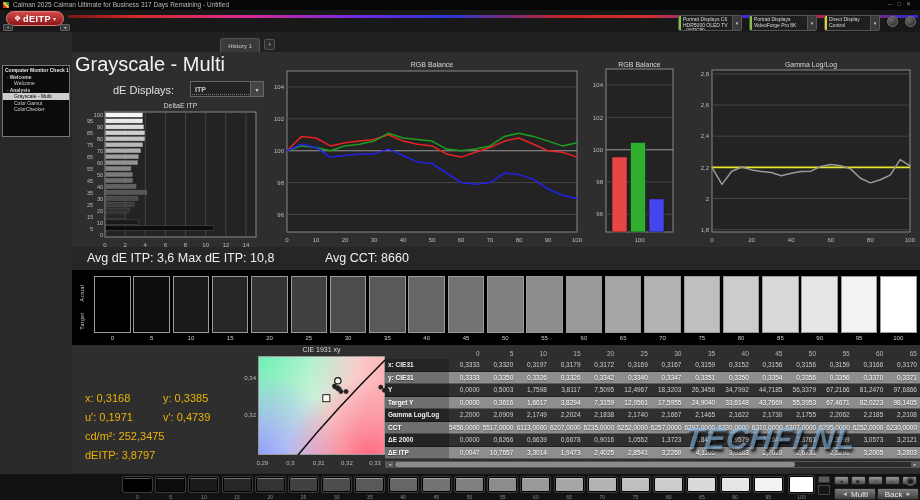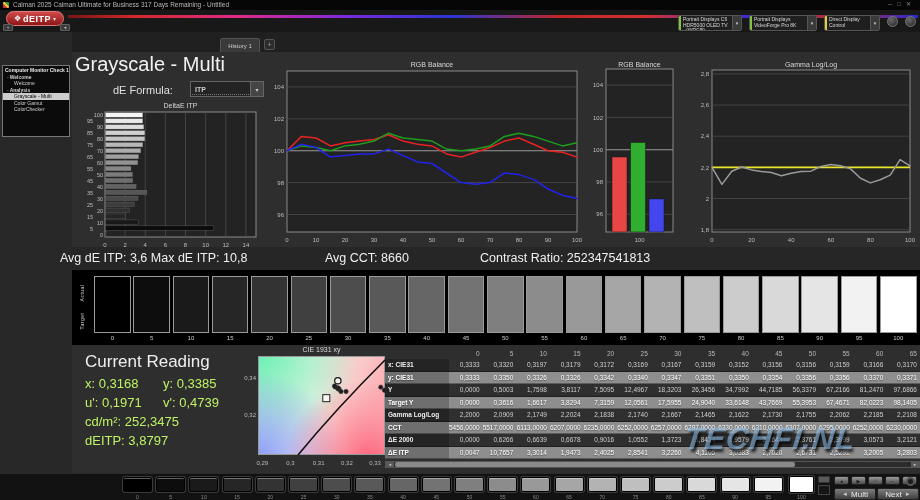--- a/index.html
+++ b/index.html
@@ -70,21 +70,21 @@
   .stats-band{position:absolute;left:72px;top:247px;width:848px;height:23px;background:#262626;}
   .stat{position:absolute;top:251px;font-size:12.5px;color:#f0f0f0;white-space:nowrap;}
 
   .gray-strip{position:absolute;left:72px;top:270px;width:848px;height:75px;background:#000;}
   .vlabel{position:absolute;width:36px;height:8px;font-size:5px;color:#ccc;text-align:center;line-height:8px;
           transform:rotate(-90deg);letter-spacing:.5px;}
   .gsw{position:absolute;top:276px;height:57px;border:1px solid #9a9a9a;}
   .gsw-lab{position:absolute;top:335px;font-size:6px;color:#ccc;text-align:center;}
 
   .cr-title{position:absolute;left:85px;top:352px;font-size:17px;color:#eee;}
-  .cr-line{position:absolute;font-size:13px;color:#bef264;white-space:nowrap;}
+  .cr-line{position:absolute;font-size:11px;color:#eab308;white-space:nowrap;margin-top:16px;}
 
   .cie-wrap{position:absolute;left:238px;top:344px;width:152px;height:126px;}
   .cie-bg{position:absolute;left:20px;top:12px;width:127px;height:99px;border:1px solid #999;
     background:
       radial-gradient(circle at 88% 108%, rgba(255,70,100,.85), rgba(255,70,100,0) 55%),
       radial-gradient(circle at -5% 110%, rgba(120,140,255,.9), rgba(120,140,255,0) 55%),
       radial-gradient(circle at -8% -10%, rgba(80,240,170,.95), rgba(80,240,170,0) 65%),
       radial-gradient(circle at 110% 20%, rgba(255,150,160,.8), rgba(255,150,160,0) 55%),
       #f7f2ea;}
   .cie-svg{position:absolute;left:0;top:0;}
@@ -182,21 +182,21 @@
           <div class="tree-item sel" style="padding-left: 11px;">Grayscale - Multi</div>
           <div class="tree-item" style="padding-left: 11px;">Color Gamut</div>
           <div class="tree-item" style="padding-left: 11px;">ColorChecker</div>
         </div>
     </div>
   </div>
 
   <div id="main-bg"></div>
 
   <div class="page-title">Grayscale - Multi</div>
-  <div class="de-label">dE Formula:</div>
+  <div class="de-label">dE Displays:</div>
   <div class="de-dd">
     <span class="de-dd-val">ITP</span>
     <span class="de-dd-arrow">▾</span>
   </div>
 
   <svg id="svg-deltae" class="abs" style="left:78px;top:101px;" width="190" height="150" viewBox="0 0 190 150">
       <text x="102.5" y="7" class="ct" text-anchor="middle">DeltaE ITP</text>
       <rect x="27" y="11" width="151" height="125" class="plotrect"></rect>
       <text x="27" y="146" class="tick" text-anchor="middle">0</text>
       <line x1="47.13333333333333" y1="11" x2="47.13333333333333" y2="136" class="grid"></line>
@@ -321,23 +321,22 @@
       <text x="55.6" y="183" class="tick" text-anchor="middle">20</text>
       <text x="95.2" y="183" class="tick" text-anchor="middle">40</text>
       <text x="134.8" y="183" class="tick" text-anchor="middle">60</text>
       <text x="174.4" y="183" class="tick" text-anchor="middle">80</text>
       <text x="214" y="183" class="tick" text-anchor="middle">100</text>
       <line x1="16" y1="108.35576923076921" x2="214" y2="108.35576923076921" stroke="#e8e62a" stroke-width="1.8"></line>
       <polyline points="16.0,108.4 25.9,125.4 35.8,112.3 45.7,108.0 55.6,110.9 65.5,112.4 75.4,113.5 85.3,116.7 95.2,114.2 105.1,112.6 115.0,112.2 124.9,107.4 134.8,105.5 144.7,106.7 154.6,109.9 164.5,119.3 174.4,123.9 184.3,120.8 194.2,116.1 204.1,100.6 214.0,106.8" fill="none" stroke="#9a9a9a" stroke-width="1.5" stroke-linejoin="round" stroke-linecap="round"></polyline>
     </svg>
 
   <div class="stats-band"></div>
-  <span class="stat" style="left:60px;">Avg dE ITP: 3,6 Max dE ITP: 10,8</span>
+  <span class="stat" style="left:87px;">Avg dE ITP: 3,6 Max dE ITP: 10,8</span>
   <span class="stat" style="left:325px;">Avg CCT: 8660</span>
-  <span class="stat" style="left:480px;">Contrast Ratio: 252347541813</span>
 
   <div class="gray-strip"></div>
   <div class="vlabel" style="left:64px;top:289px;">Actual</div>
   <div class="vlabel" style="left:64px;top:317px;">Target</div>
   <div id="gray-swatches">
       <div class="gsw" style="left: 94px; width: 36.6px; background: rgb(0, 0, 0);"></div>
       <div class="gsw-lab" style="left: 94px; width: 36.6px;">0</div>
       <div class="gsw" style="left: 133.3px; width: 36.6px; background: rgb(13, 13, 13);"></div>
       <div class="gsw-lab" style="left: 133.3px; width: 36.6px;">5</div>
       <div class="gsw" style="left: 172.6px; width: 36.6px; background: rgb(26, 26, 26);"></div>
@@ -373,21 +372,20 @@
       <div class="gsw" style="left: 762.1px; width: 36.6px; background: rgb(217, 217, 217);"></div>
       <div class="gsw-lab" style="left: 762.1px; width: 36.6px;">85</div>
       <div class="gsw" style="left: 801.4px; width: 36.6px; background: rgb(229, 229, 229);"></div>
       <div class="gsw-lab" style="left: 801.4px; width: 36.6px;">90</div>
       <div class="gsw" style="left: 840.7px; width: 36.6px; background: rgb(242, 242, 242);"></div>
       <div class="gsw-lab" style="left: 840.7px; width: 36.6px;">95</div>
       <div class="gsw" style="left: 880px; width: 36.6px; background: rgb(255, 255, 255);"></div>
       <div class="gsw-lab" style="left: 880px; width: 36.6px;">100</div>
     </div>
 
-  <div class="cr-title">Current Reading</div>
   <span class="cr-line" style="left:85px;top:376px;">x: 0,3168</span>
   <span class="cr-line" style="left:163px;top:376px;">y: 0,3385</span>
   <span class="cr-line" style="left:85px;top:395px;">u': 0,1971</span>
   <span class="cr-line" style="left:163px;top:395px;">v': 0,4739</span>
   <span class="cr-line" style="left:85px;top:414px;">cd/m²: 252,3475</span>
   <span class="cr-line" style="left:85px;top:433px;">dEITP: 3,8797</span>
 
   <div class="cie-wrap">
     <div class="cie-bg"></div>
     <svg id="svg-cie" class="cie-svg" width="152" height="126" viewBox="0 0 152 126">
@@ -632,18 +630,18 @@
         <div class="tool-btn" style="left: 868px;"><span>◠</span></div>
         <div class="tool-btn" style="left: 885px;"><span>−</span></div>
         <div class="tool-btn" style="left: 902px;"><span>↻</span></div>
       </div>
     <div class="led"></div>
     <div class="nav-btn" style="left:834px;">
       <span class="nav-arrow">◄</span>
       <span>Multi</span>
     </div>
     <div class="nav-btn" style="left:877px;">
-      <span>Next</span>
+      <span>Back</span>
       <span class="nav-arrow">►</span>
     </div>
   </div>
 
 </div>
 
 </body></html>

